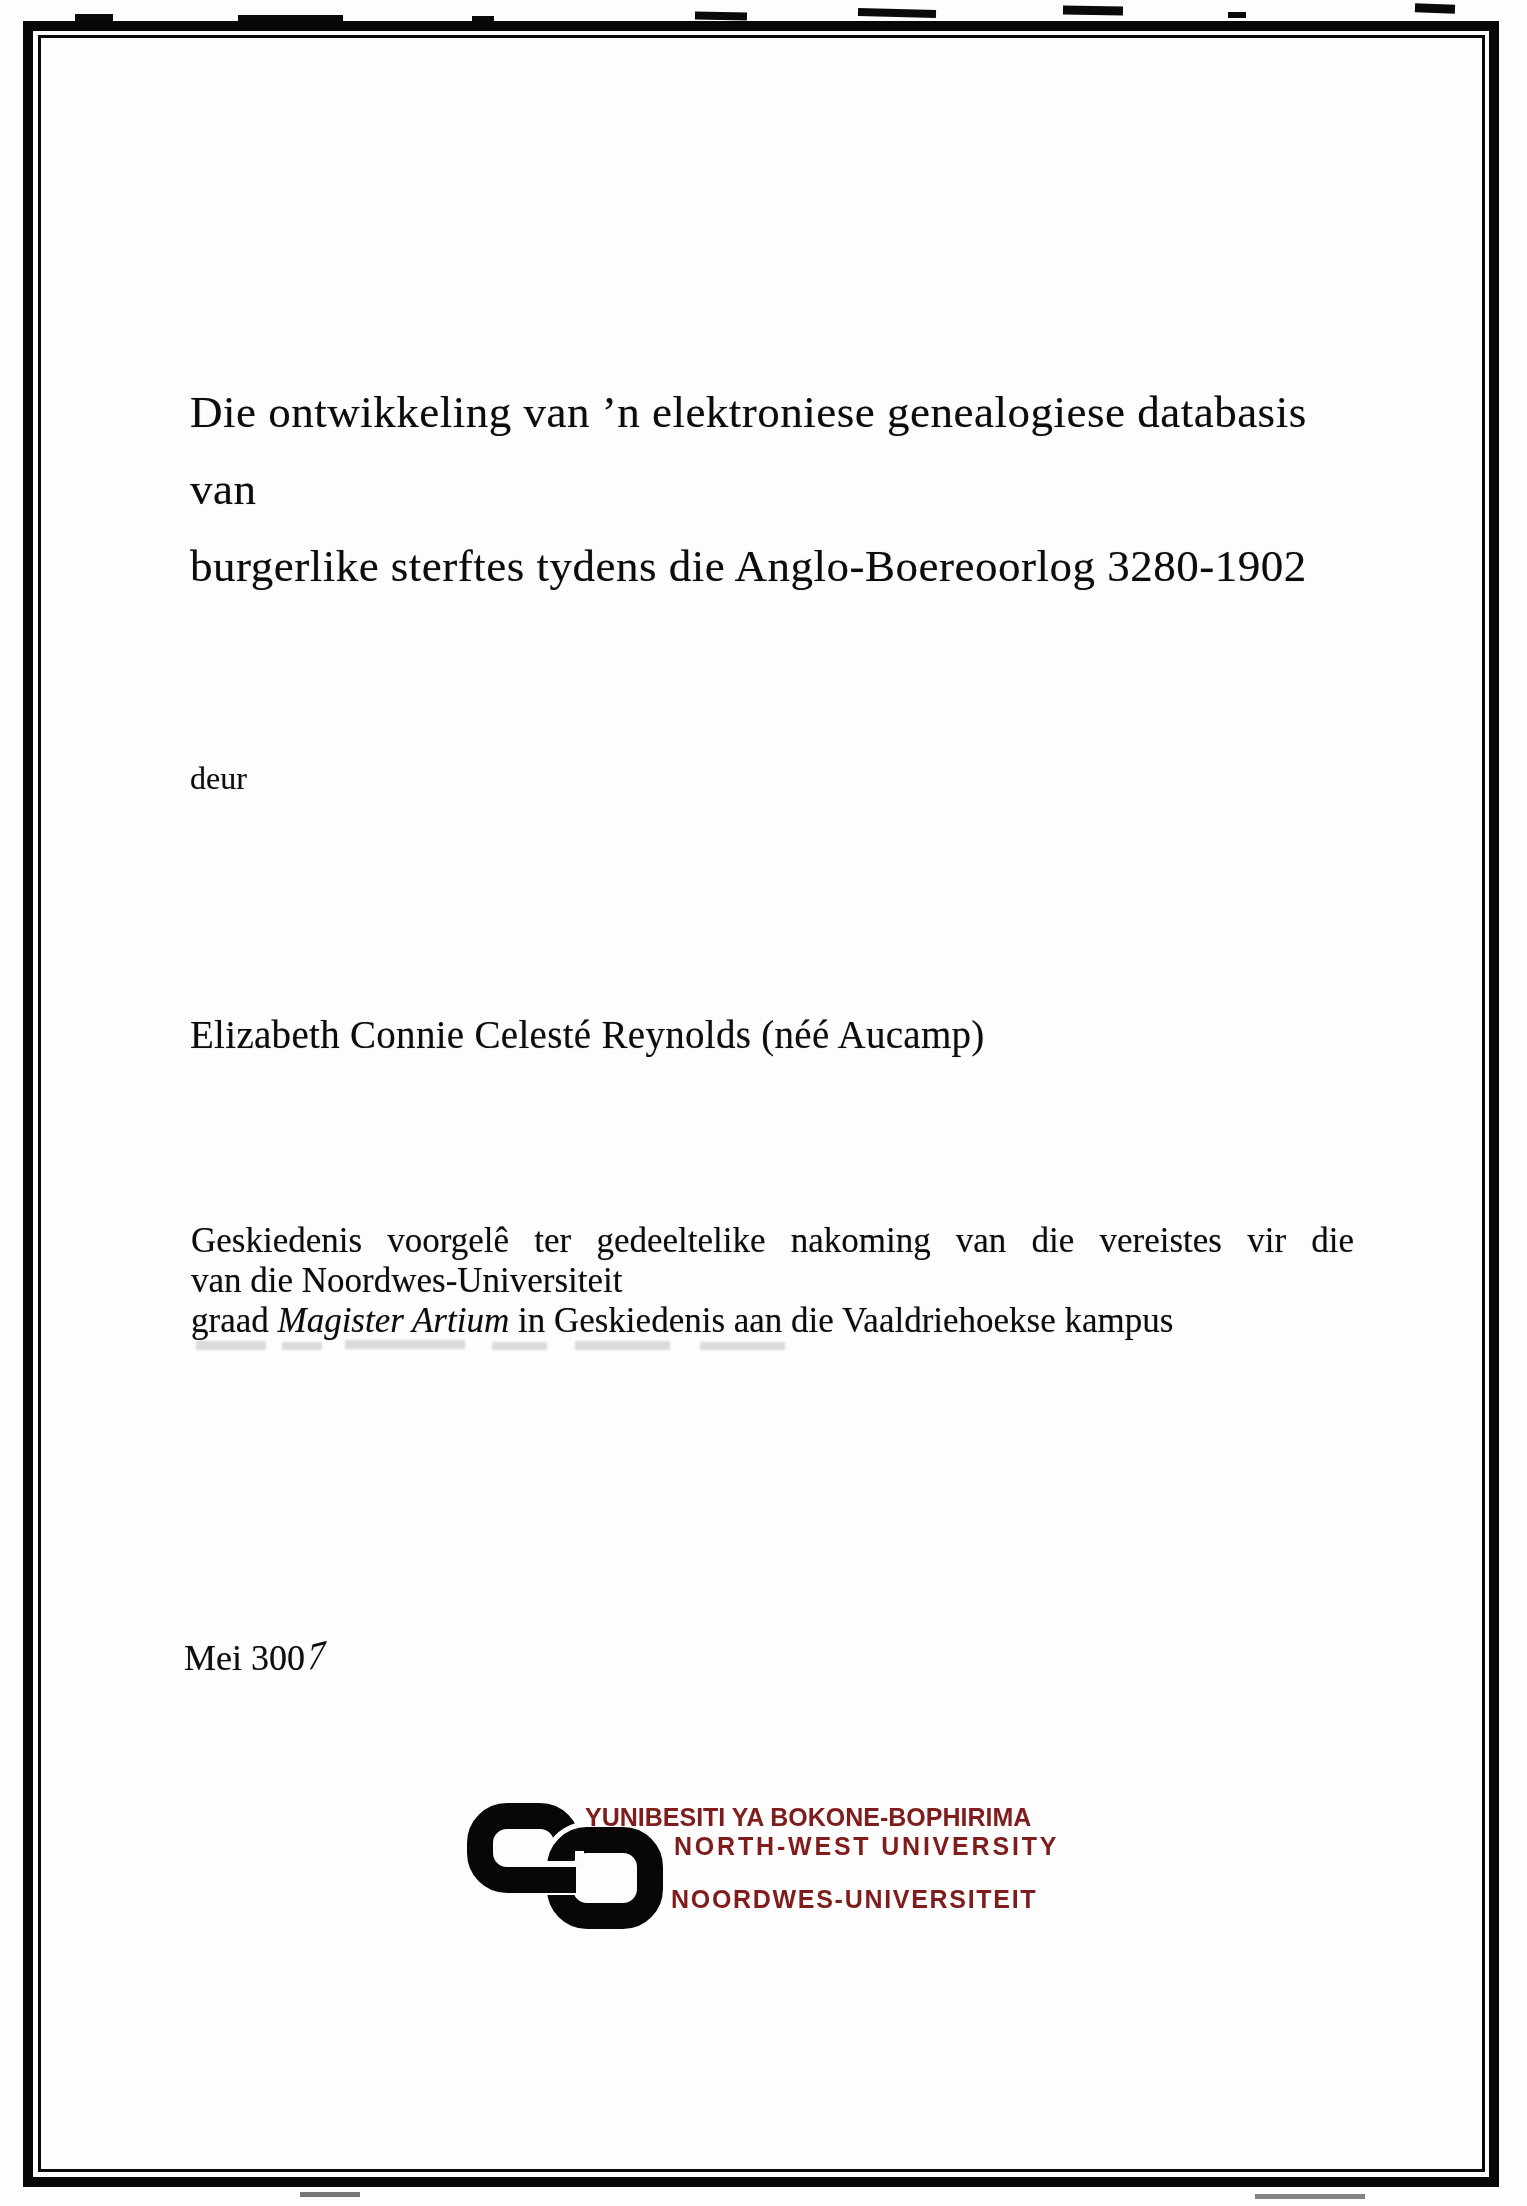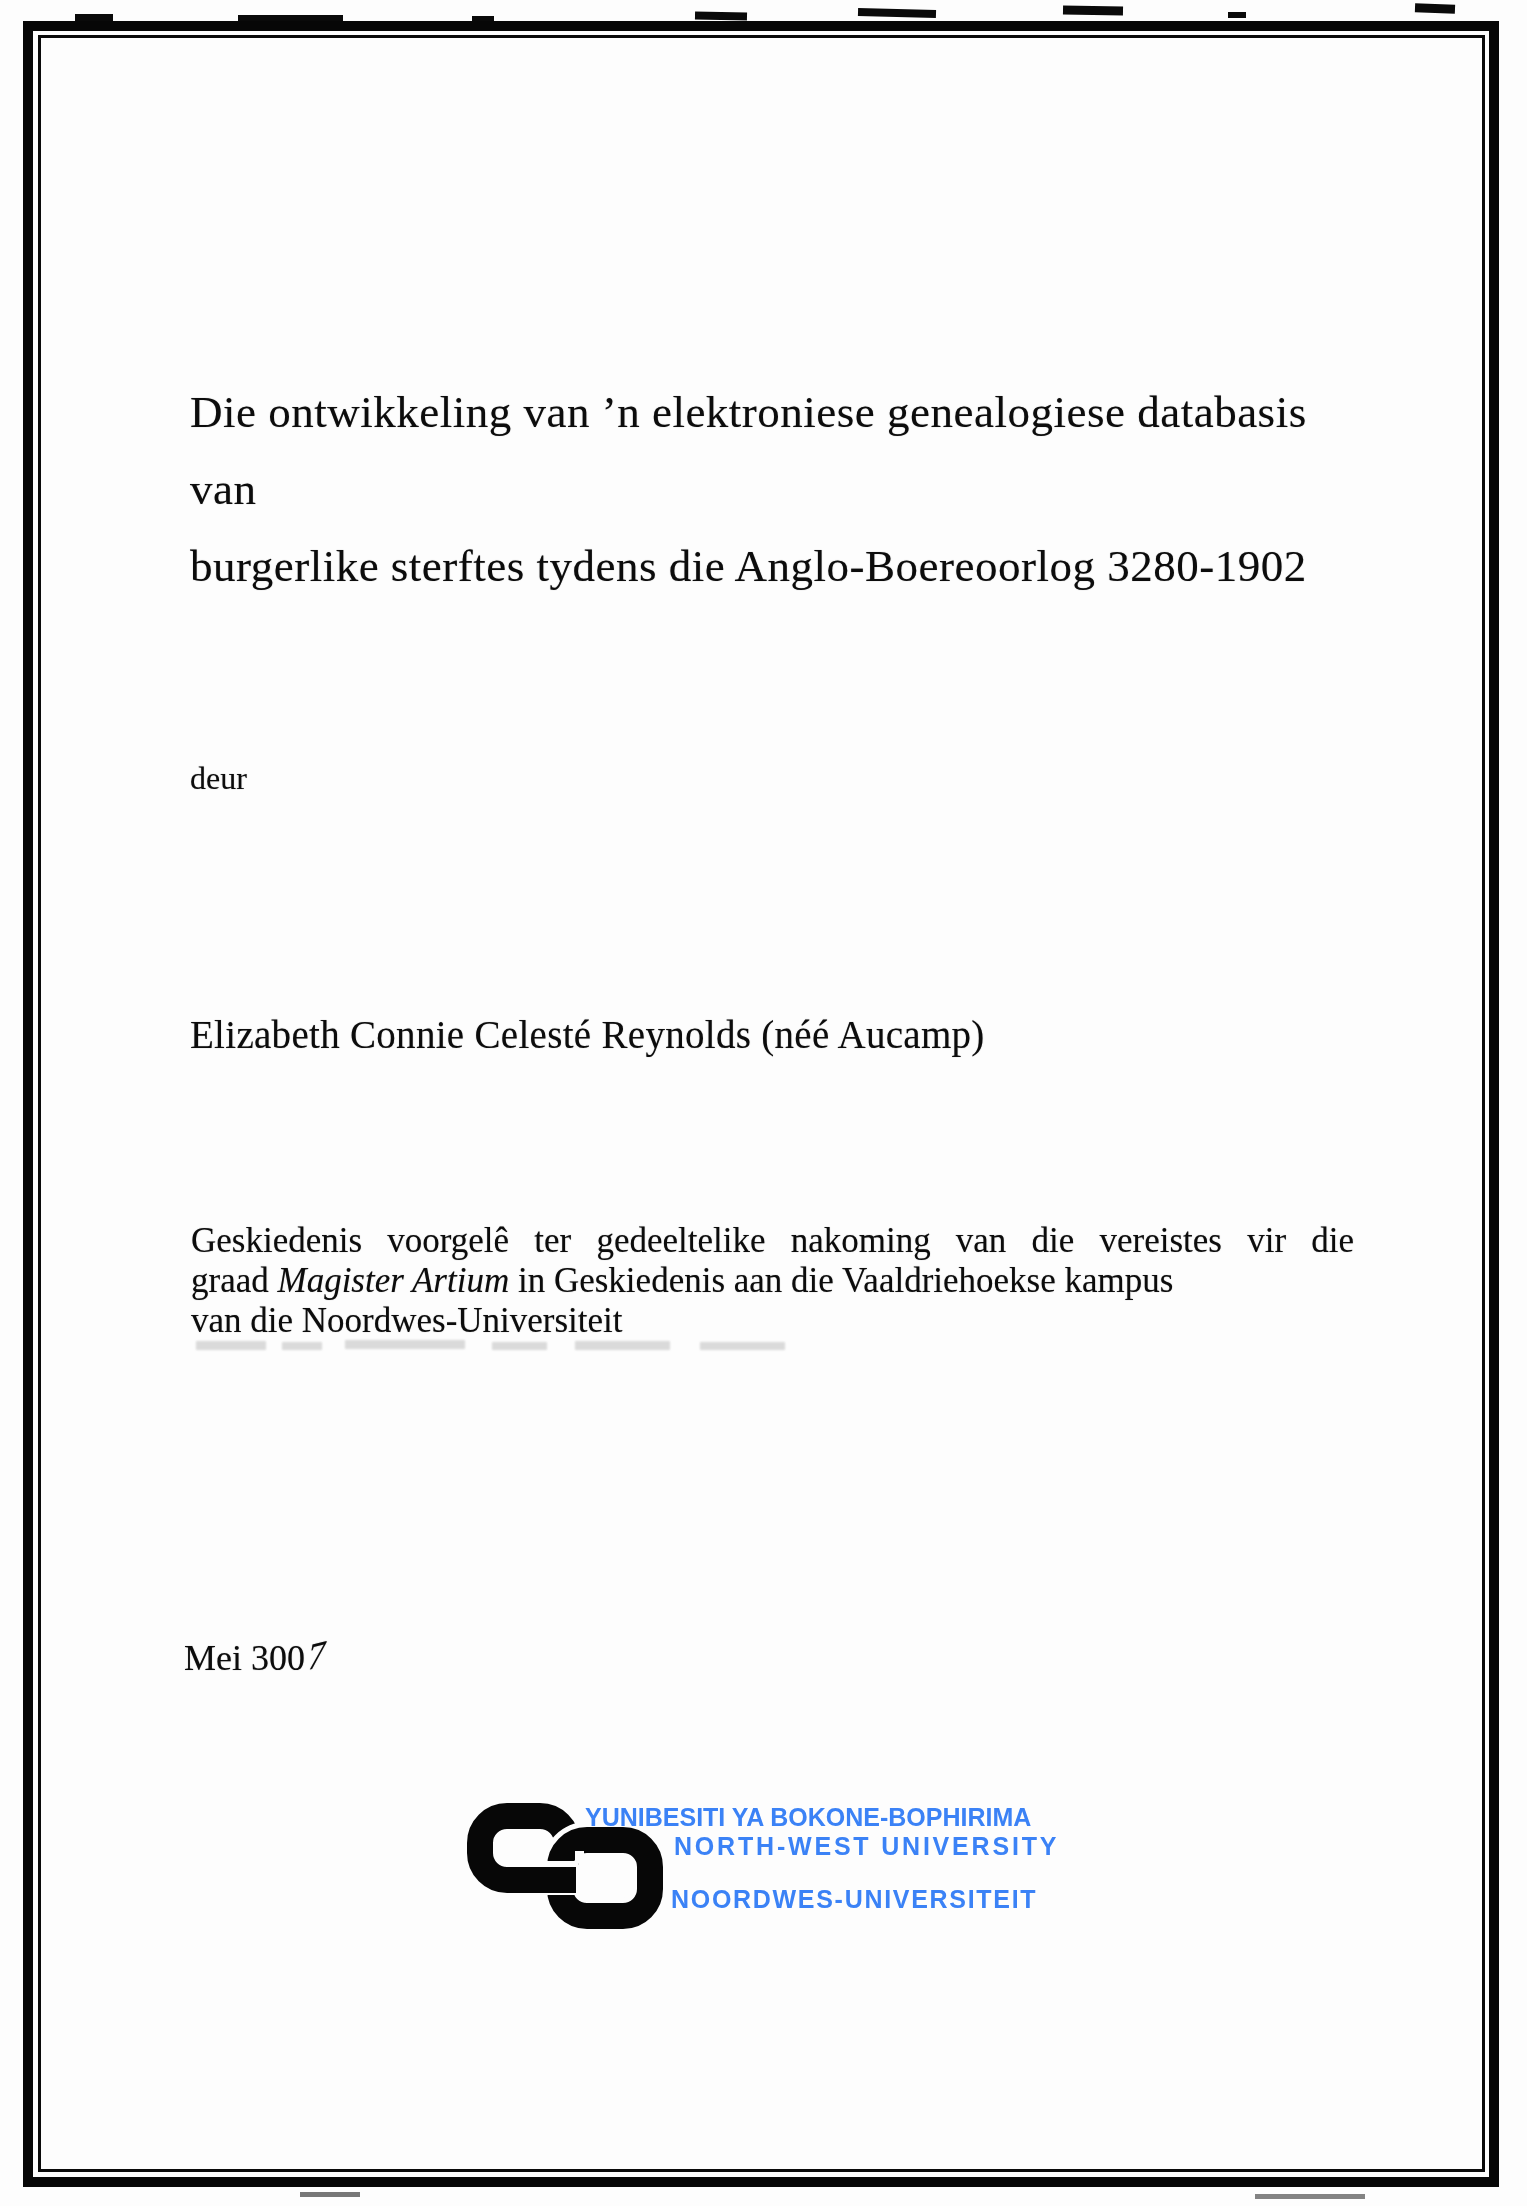--- a/index.html
+++ b/index.html
@@ -27,21 +27,21 @@
   .statement .it{font-style:italic;}
   
   .supervisor-block{position:absolute;left:184px;top:1638px;
     font-size:36px;line-height:40px;}
   .odd-seven{display:inline-block;transform:rotate(-14deg) skewX(-24deg) translateY(-2px);
     transform-origin:60% 80%;}
   
   .logo-mark{position:absolute;left:467px;top:1797px;}
   .logo-text{position:absolute;left:585px;top:1803px;width:480px;
     font-family:"Liberation Sans","DejaVu Sans",sans-serif;font-weight:700;
-    font-size:25px;line-height:29px;color:#3b82f6;white-space:nowrap;}
+    font-size:25px;line-height:29px;color:#7f1d1d;white-space:nowrap;}
   .logo-text .l2{padding-left:89px;letter-spacing:2.8px;}
   .logo-text .l3{padding-left:86px;letter-spacing:1.7px;margin-top:24px;}
   
   .dash{position:absolute;background:#0a0a0a;}
   .ghost{position:absolute;background:#9a9a9a;opacity:.35;filter:blur(1px);}
 </style>
 </head>
 <body>
 
 <div class="dash" style="left:75px;top:14px;width:38px;height:8px;"></div>
@@ -62,22 +62,22 @@
   <div>Die ontwikkeling van ’n elektroniese genealogiese databasis van</div>
   <div>burgerlike sterftes tydens die Anglo-Boereoorlog 3280-1902</div>
 </div>
 
 <div class="center-block byline ink">deur</div>
 
 <div class="center-block author ink">Elizabeth Connie Celesté Reynolds (néé Aucamp)</div>
 
 <div class="statement ink">
   <div class="just">Geskiedenis voorgelê ter gedeeltelike nakoming van die vereistes vir die</div>
+  <div>van die Noordwes-Universiteit</div>
   <div><span>graad </span><span class="it">Magister Artium</span><span> in Geskiedenis aan die Vaaldriehoekse kampus</span></div>
-  <div>van die Noordwes-Universiteit</div>
 </div>
 
 <div class="ghost" style="left:196px;top:1341px;width:70px;height:9px;"></div>
 <div class="ghost" style="left:282px;top:1342px;width:40px;height:8px;"></div>
 <div class="ghost" style="left:345px;top:1340px;width:120px;height:9px;"></div>
 <div class="ghost" style="left:492px;top:1342px;width:55px;height:8px;"></div>
 <div class="ghost" style="left:575px;top:1341px;width:95px;height:9px;"></div>
 <div class="ghost" style="left:700px;top:1342px;width:85px;height:8px;"></div>
 
 <div class="supervisor-block ink">

